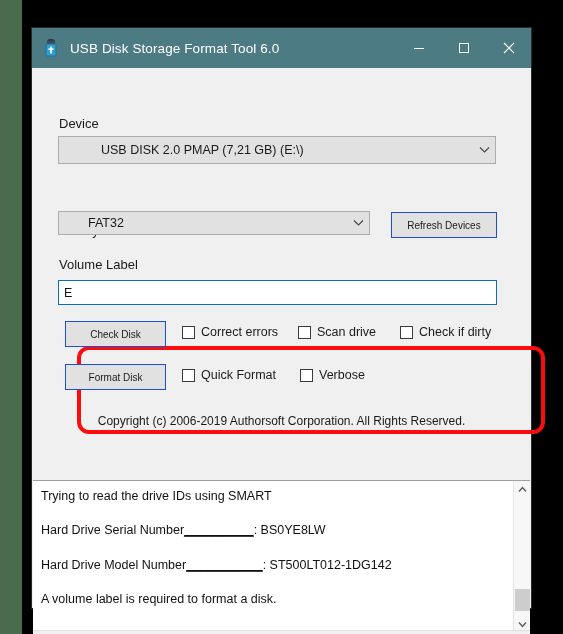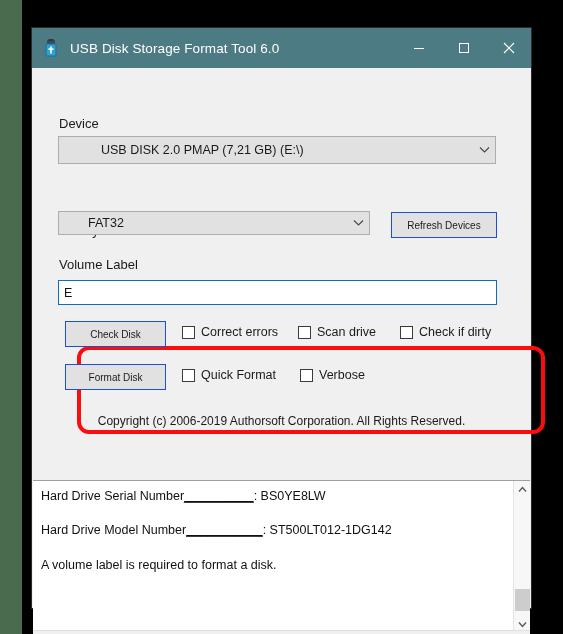--- a/index.html
+++ b/index.html
@@ -334,20 +334,21 @@
     <div class="check-wrap" style="left:268px; top:300px;">
       <span class="check-box"></span>
       <span>Verbose</span>
     </div>
 
 
     <div class="copyright" style="top:346px;">Copyright (c) 2006-2019 Authorsoft Corporation. All Rights Reserved.</div>
 
     <div class="logpane">
       <div class="logtext">
+        <div class="logline">Trying to read the drive IDs using SMART</div>
         <div class="logline"><span>Hard Drive Serial Number</span><span class="ul">__________</span><span>: BS0YE8LW</span></div>
         <div class="logline"><span>Hard Drive Model Number</span><span class="ul">___________</span><span>: ST500LT012-1DG142</span></div>
         <div class="logline tight">A volume label is required to format a disk.</div>
       </div>
 
       <div class="vscroll">
         <div class="vs-arrow">
           <svg width="9" height="7" viewBox="0 0 9 7">
               <path d="M1 5.5 L4.5 1.5 L8 5.5" stroke="#5a5a5a" stroke-width="1.4" fill="none"></path>
             </svg>

